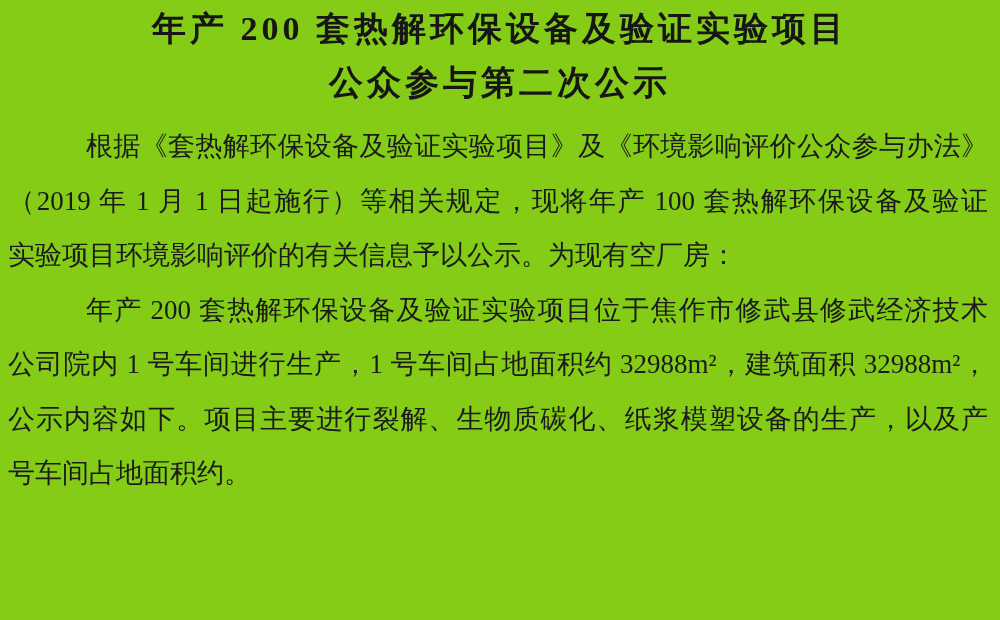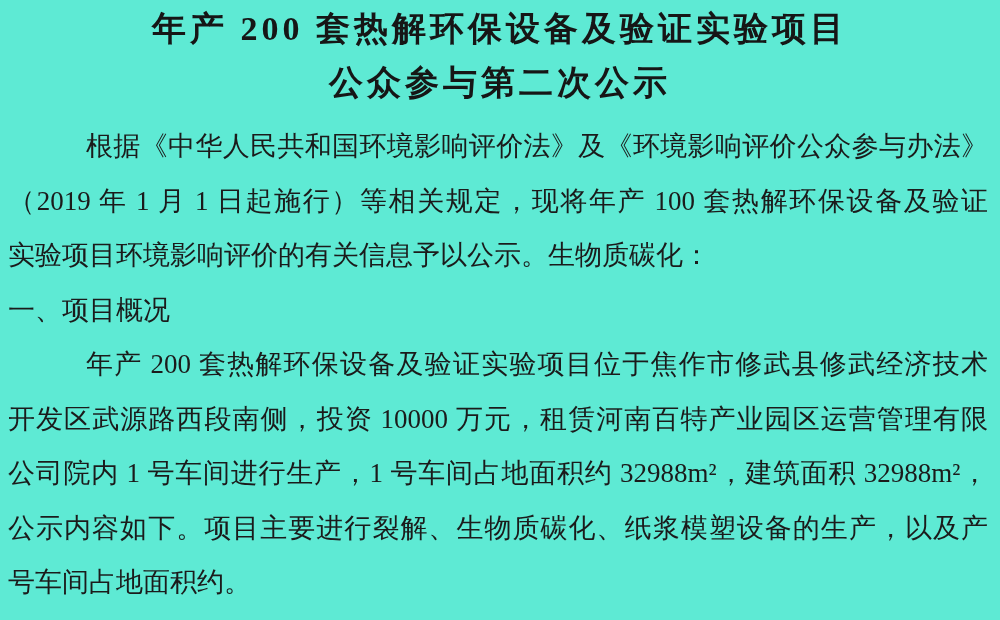--- a/index.html
+++ b/index.html
@@ -4,21 +4,21 @@
 <style>
   html, body {
     margin: 0;
     padding: 0;
     background: #ffffff;
   }
   .page {
     position: relative;
     width: 1000px;
     height: 620px;
-    background: #5eead4;
+    background: #84cc16;
     overflow: hidden;
     font-family: "Liberation Serif", "DejaVu Serif", serif;
     color: #1b1b1b;
   }
   .doc-title {
     margin: 0;
     padding-top: 2px;
     font-size: 34px;
     font-weight: bold;
     letter-spacing: 4px;
@@ -54,31 +54,29 @@
 
 <div class="page">
 
   <h1 class="doc-title">
     <span class="title-line">年产 200 套热解环保设备及验证实验项目</span>
     <span class="title-line">公众参与第二次公示</span>
   </h1>
 
   <div class="doc-body">
 
-    <p class="line fill indent">根据《中华人民共和国环境影响评价法》及《环境影响评价公众参与办法》</p>
+    <p class="line fill indent">根据《套热解环保设备及验证实验项目》及《环境影响评价公众参与办法》</p>
 
     <p class="line fill">（2019 年 1 月 1 日起施行）等相关规定，现将年产 100 套热解环保设备及验证</p>
 
-    <p class="line">实验项目环境影响评价的有关信息予以公示。生物质碳化：</p>
+    <p class="line">实验项目环境影响评价的有关信息予以公示。为现有空厂房：</p>
 
-    <p class="line">一、项目概况</p>
 
     <p class="line fill indent">年产 200 套热解环保设备及验证实验项目位于焦作市修武县修武经济技术</p>
 
-    <p class="line fill">开发区武源路西段南侧，投资 10000 万元，租赁河南百特产业园区运营管理有限</p>
 
     <p class="line fill">公司院内 1 号车间进行生产，1 号车间占地面积约 32988m²，建筑面积 32988m²，</p>
 
     <p class="line fill">公示内容如下。项目主要进行裂解、生物质碳化、纸浆模塑设备的生产，以及产</p>
 
     <p class="line">号车间占地面积约。</p>
 
   </div>
 
 </div>

